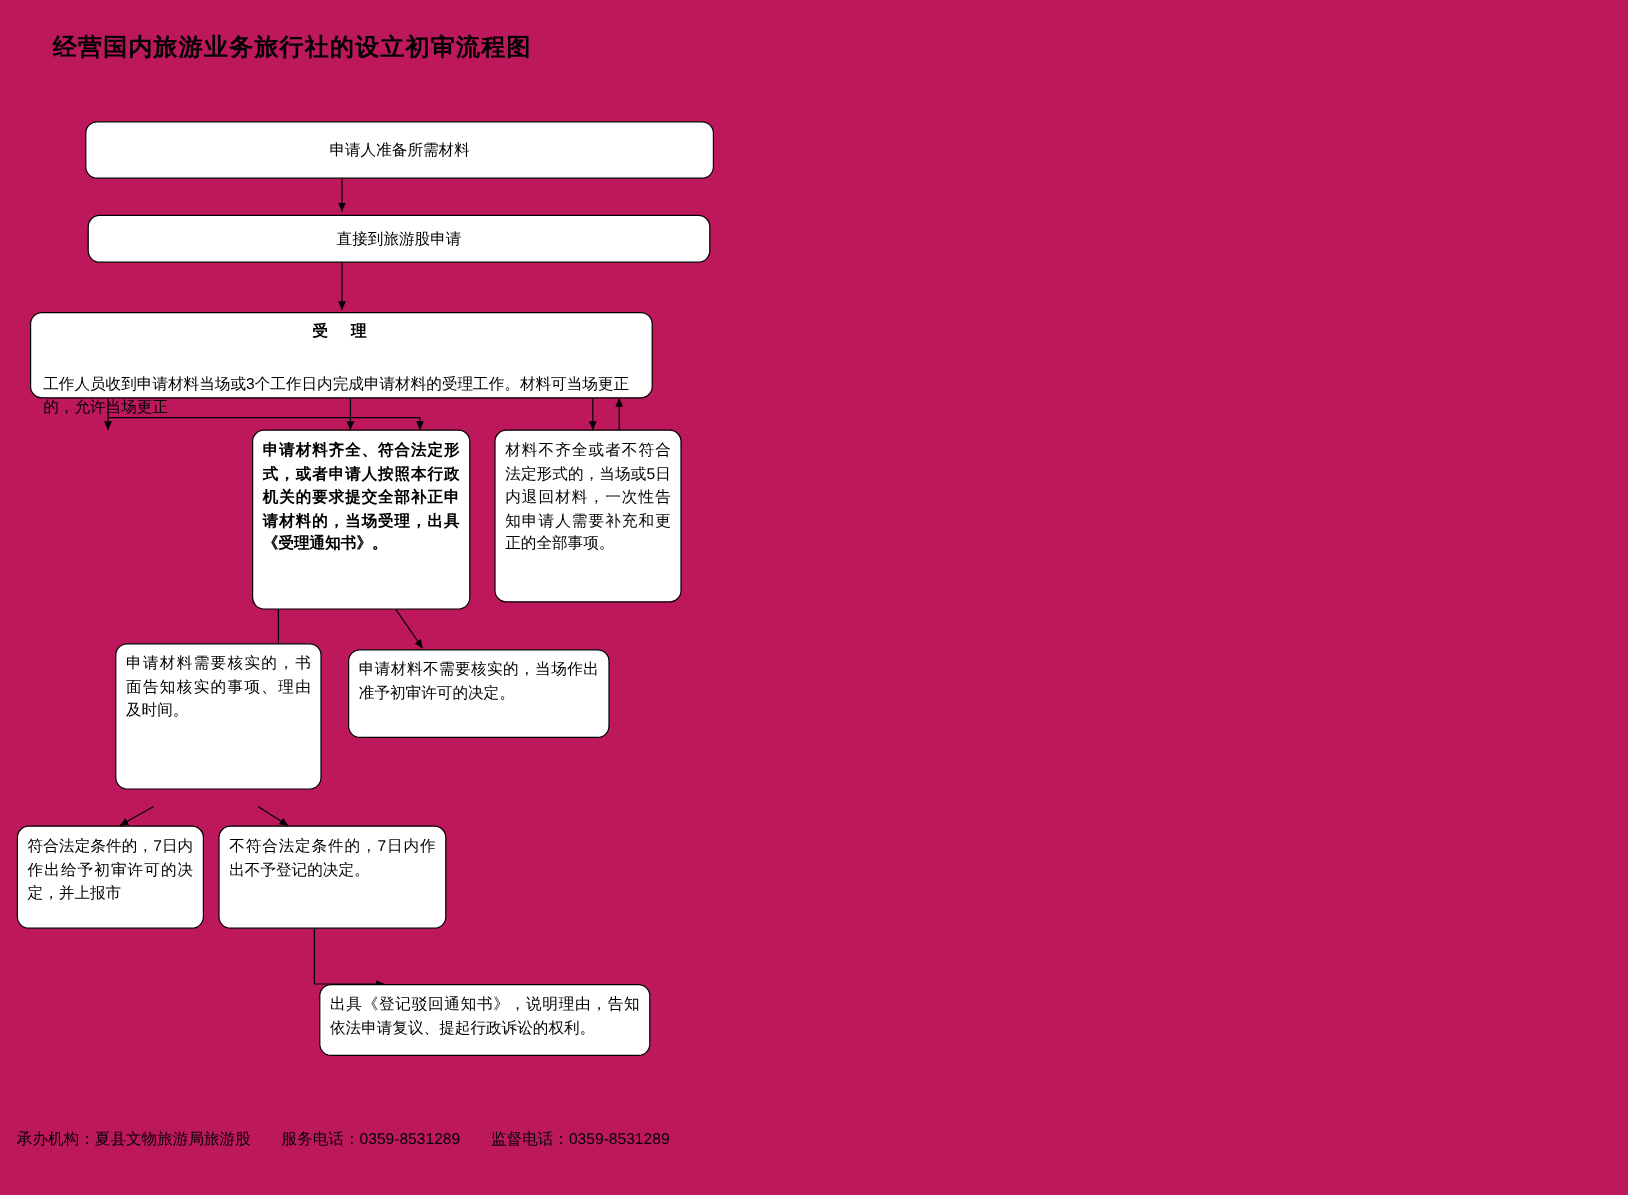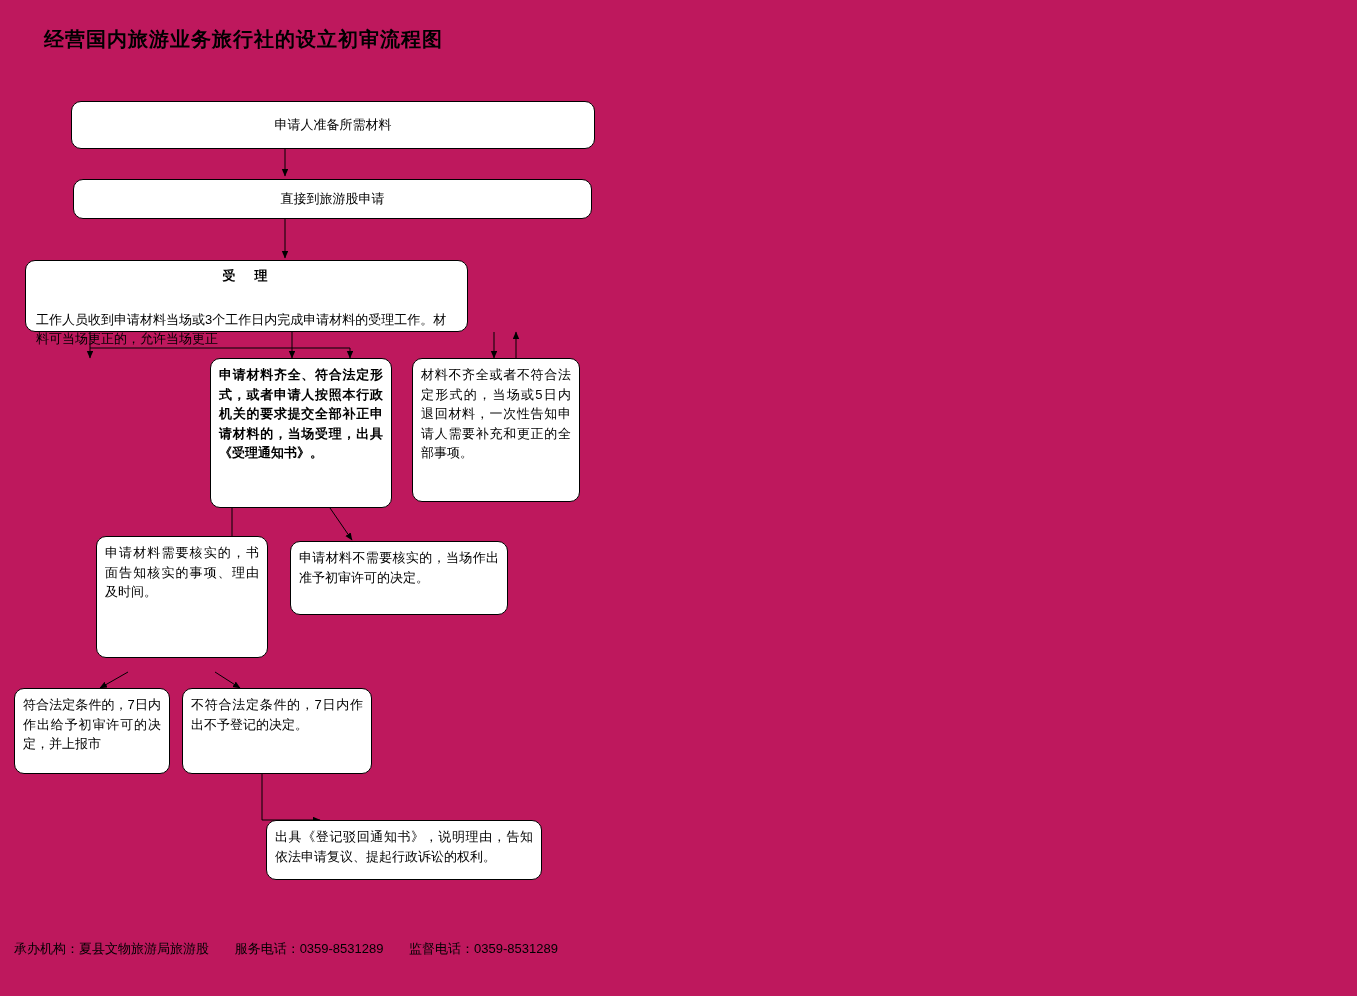--- a/index.html
+++ b/index.html
@@ -120,31 +120,31 @@
   </svg>
 
   <div class="box center" style="left:23px; top:101px; width:524px; height:48px;">
     <span>申请人准备所需材料</span>
   </div>
 
   <div class="box center" style="left:25px; top:179px; width:519px; height:40px;">
     <span>直接到旅游股申请</span>
   </div>
 
-  <div class="box" style="left:25px; top:260px; width:443px; height:72px; padding:5px 10px;">
+  <div class="box" style="left:25px; top:260px; width:519px; height:72px; padding:5px 10px;">
     <span class="hdr">受　理</span>
     <span class="body">工作人员收到申请材料当场或3个工作日内完成申请材料的受理工作。材料可当场更正的，允许当场更正</span>
   </div>
 
 
   <div class="box just" style="left:210px; top:358px; width:182px; height:150px;font-weight:bold;">
     <span>申请材料齐全、符合法定形式，或者申请人按照本行政机关的要求提交全部补正申请材料的，当场受理，出具《受理通知书》。</span>
   </div>
 
-  <div class="box just" style="left:412px; top:358px; width:168px; height:144px;">
+  <div class="box just" style="left:412px; top:358px; width:156px; height:144px;">
     <span>材料不齐全或者不符合法定形式的，当场或5日内退回材料，一次性告知申请人需要补充和更正的全部事项。</span>
   </div>
 
   <div class="box just" style="left:96px; top:536px; width:172px; height:122px;">
     <span>申请材料需要核实的，书面告知核实的事项、理由及时间。</span>
   </div>
 
   <div class="box just" style="left:290px; top:541px; width:218px; height:74px;">
     <span>申请材料不需要核实的，当场作出准予初审许可的决定。</span>
   </div>

